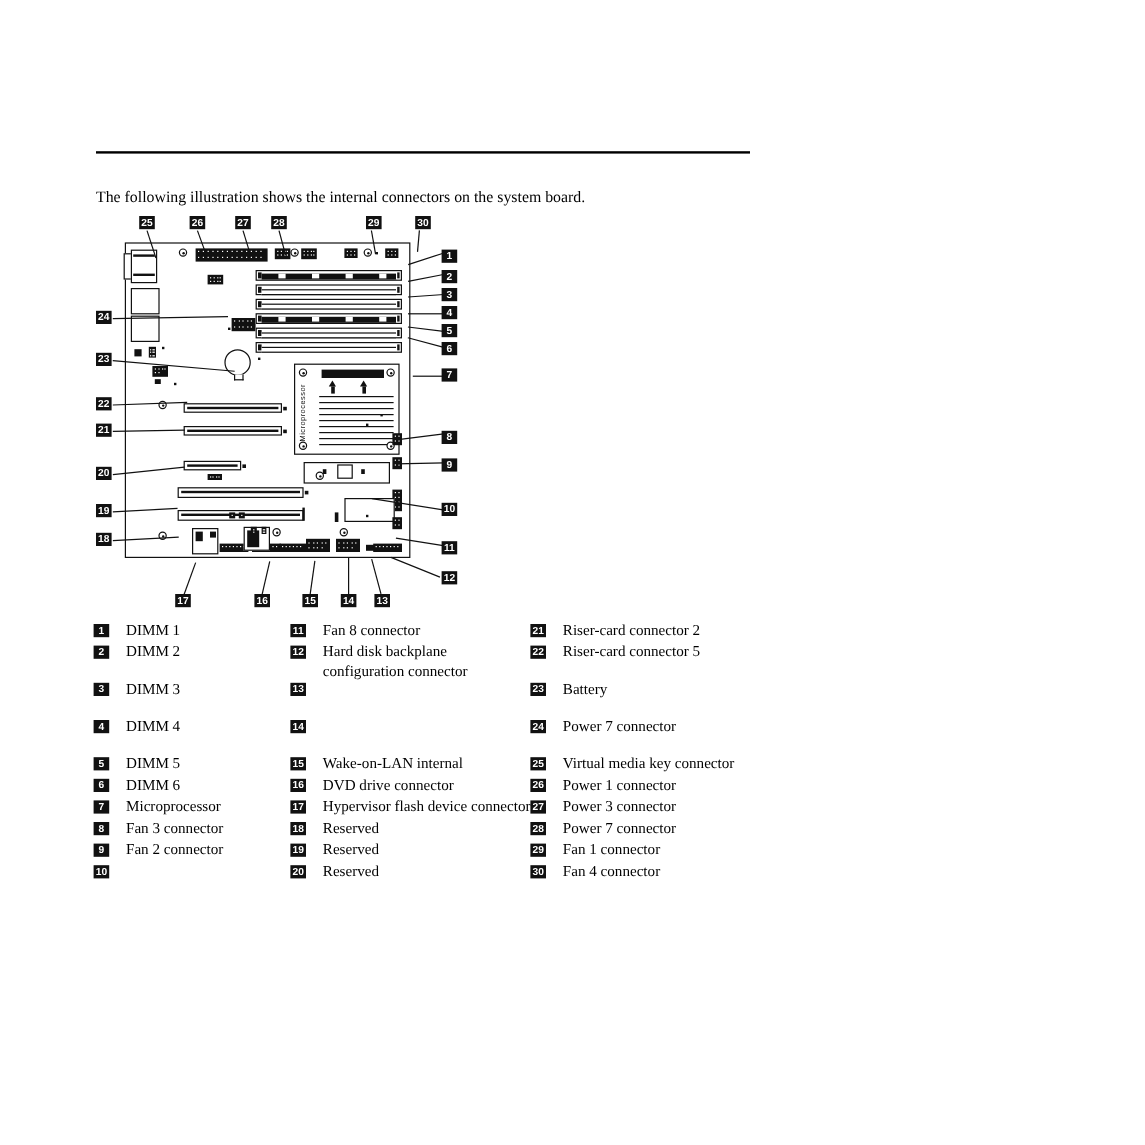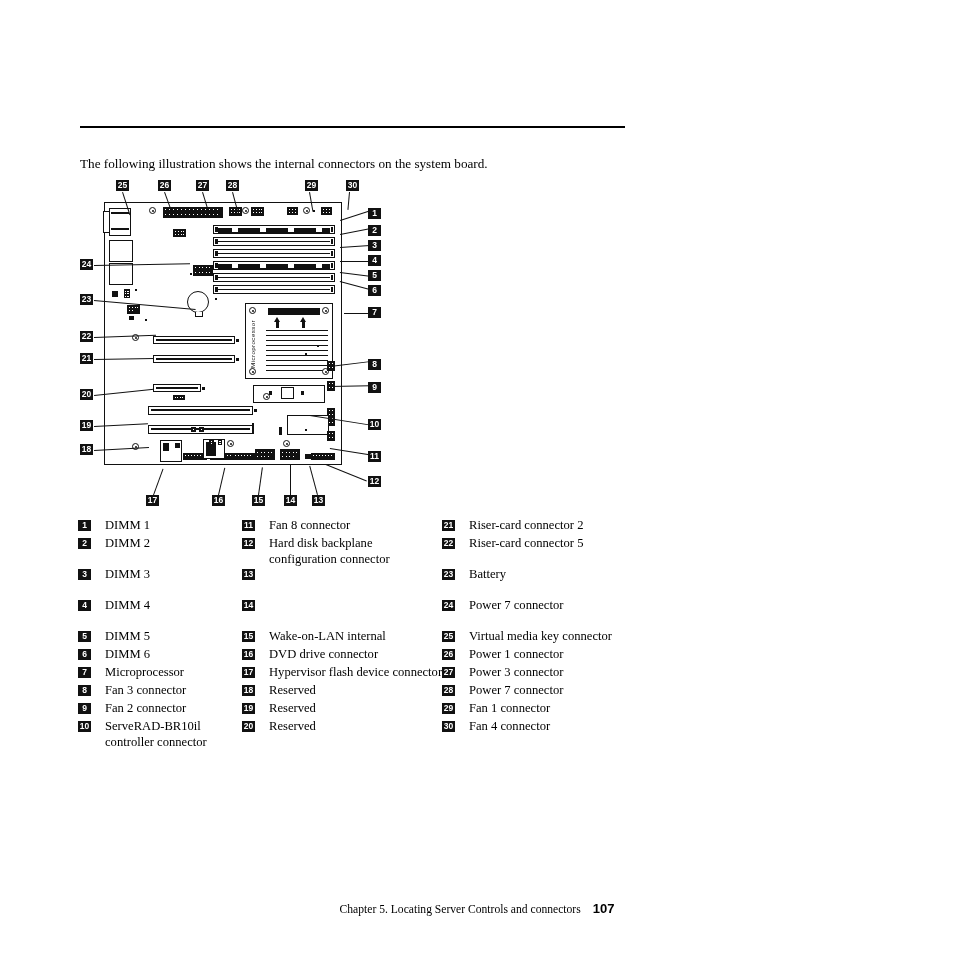--- a/index.html
+++ b/index.html
@@ -634,21 +634,20 @@
     <div class="lrow" style="left:0px;top:165px;width:170px;">
       <span class="lchip">8</span>
       <span class="ltext">Fan 3 connector</span>
     </div>
     <div class="lrow" style="left:0px;top:183px;width:170px;">
       <span class="lchip">9</span>
       <span class="ltext">Fan 2 connector</span>
     </div>
     <div class="lrow" style="left:0px;top:201px;width:170px;">
       <span class="lchip">10</span>
-      <span class="ltext">ServeRAD-BR10il controller connector</span>
     </div>
 
     <div class="lrow" style="left:164px;top:0px;width:200px;">
       <span class="lchip">11</span>
       <span class="ltext">Fan 8 connector</span>
     </div>
     <div class="lrow" style="left:164px;top:18px;width:200px;">
       <span class="lchip">12</span>
       <span class="ltext">Hard disk backplane configuration connector</span>
     </div>
@@ -718,17 +717,14 @@
     <div class="lrow" style="left:364px;top:183px;width:200px;">
       <span class="lchip">29</span>
       <span class="ltext">Fan 1 connector</span>
     </div>
     <div class="lrow" style="left:364px;top:201px;width:200px;">
       <span class="lchip">30</span>
       <span class="ltext">Fan 4 connector</span>
     </div>
   </div>
 
-  <div class="footer">
-    <span>Chapter 5. Locating Server Controls and connectors</span><span class="pg">107</span>
-  </div>
 
 </div>
 
 </body></html>

